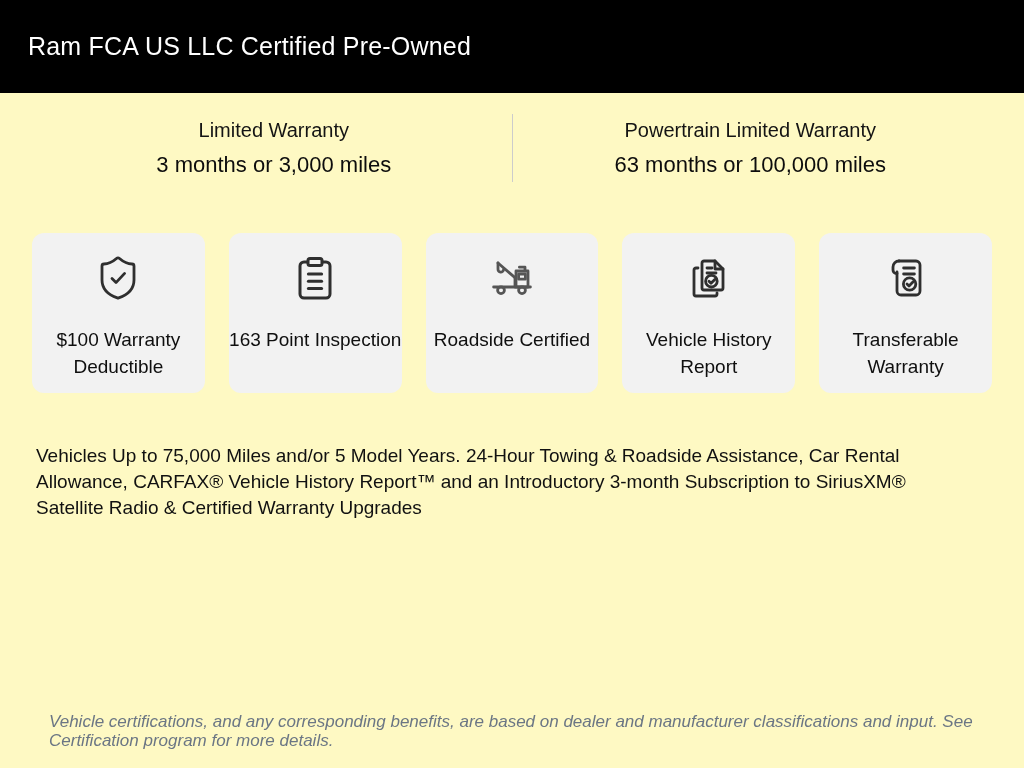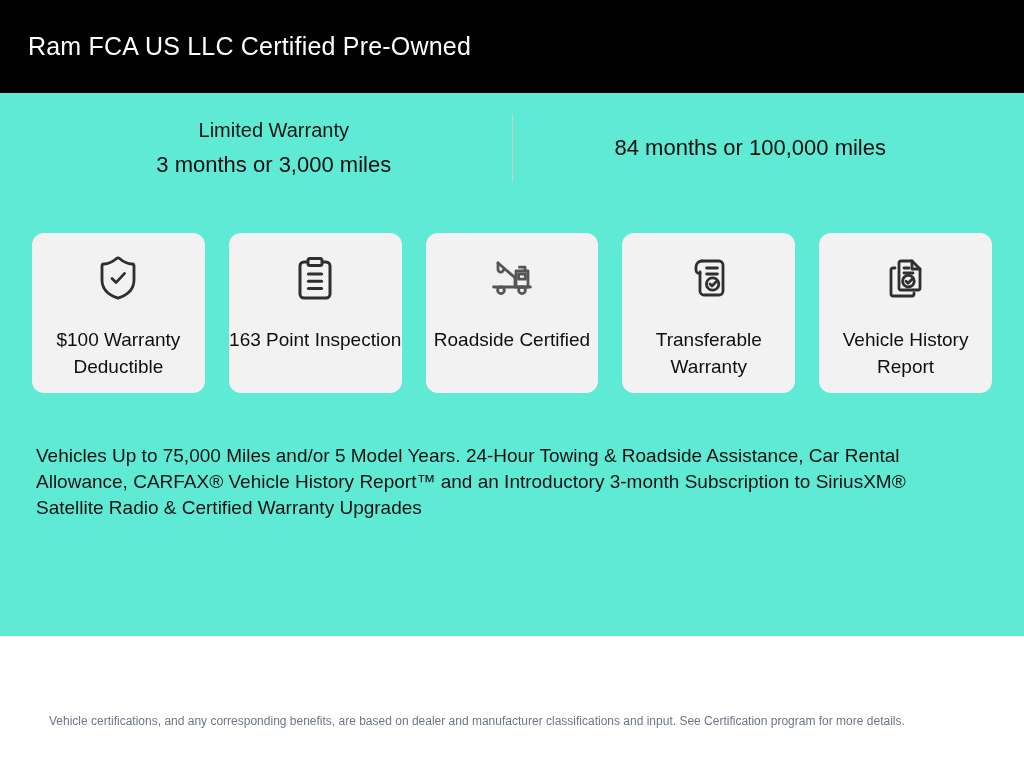--- a/index.html
+++ b/index.html
@@ -3,21 +3,21 @@
 <meta charset="utf-8">
 <style>
   * { margin:0; padding:0; box-sizing:border-box; }
   html,body { width:1024px; height:768px; }
   body {
     font-family:"Liberation Sans", sans-serif;
     background:#ffffff;
     color:#111111;
     overflow:hidden;
   }
-  .page { position:relative; width:1024px; height:636px; background:#5eead4; }
+  .page { position:relative; width:1024px; height:768px; background:#fef9c3; }
 
   
   .header {
     height:93px; background:#000000;
     display:flex; align-items:center;
     padding:0 28px;
   }
   .header-title {
     color:#ffffff; font-size:25px; font-weight:400; letter-spacing:0.2px;
   }
@@ -57,40 +57,41 @@
 
   
   .description {
     margin-top:50px; padding:0 56px 0 36px;
     font-size:19px; line-height:26px; color:#111111;
   }
 
   
   .disclaimer {
     position:absolute; left:49px; top:712px; width:936px;
-    font-size:12px; line-height:19px; color:#6b7684;
+    font-size:17px; line-height:19px; color:#6b7684;font-style:italic;
   }
 </style>
 </head>
 <body>
 
 <div class="page">
 
   <div class="header">
     <div class="header-title">Ram FCA US LLC Certified Pre-Owned</div>
   </div>
 
   <div class="warranty-row">
     <div class="warranty-col">
       <div class="warranty-label">Limited Warranty</div>
       <div class="warranty-value">3 months or 3,000 miles</div>
     </div>
     <div class="v-divider"></div>
     <div class="warranty-col">
-      <div class="warranty-value">84 months or 100,000 miles</div>
+      <div class="warranty-label">Powertrain Limited Warranty</div>
+      <div class="warranty-value">63 months or 100,000 miles</div>
     </div>
   </div>
 
   <div class="cards">
 
     <div class="card">
       <div class="card-icon">
         <svg viewBox="0 0 24 24" fill="none" stroke="#2f2f2f" stroke-width="1.4" stroke-linecap="round" stroke-linejoin="round">
           <path d="M20 13c0 5-3.5 7.5-7.66 8.95a1 1 0 0 1-.67-.01C7.5 20.5 4 18 4 13V6a1 1 0 0 1 1-1c2 0 4.5-1.2 6.24-2.72a1.17 1.17 0 0 1 1.52 0C14.51 3.81 17 5 19 5a1 1 0 0 1 1 1z"></path>
           <path d="m9 12.3 2 2 4.3-4.6"></path>
@@ -125,45 +126,45 @@
           <circle cx="6.5" cy="18.1" r="1.7"></circle>
           <circle cx="17" cy="18.1" r="1.7"></circle>
         </svg>
       </div>
       <div class="card-label">Roadside Certified</div>
     </div>
 
     <div class="card">
       <div class="card-icon">
         <svg viewBox="0 0 24 24" fill="none" stroke="#2f2f2f" stroke-width="1.4" stroke-linecap="round" stroke-linejoin="round">
-          <path d="M8.5 3.5H17a2 2 0 0 1 2 2v13a2 2 0 0 1-2 2H9.5a2 2 0 0 1-2-2V9"></path>
-          <path d="M8.5 3.5a3 3 0 0 0-3 3V8a1.8 1.8 0 0 0 1.8 1.8h.2"></path>
-          <path d="M10.8 7h5.4"></path>
-            <path d="M10.8 10h5.4"></path>
-          <circle cx="13.8" cy="15" r="3.1"></circle>
-          <path d="m12.5 15 1 1 2.1-2.1"></path>
-        </svg>
-      </div>
-      <div class="card-label">Transferable Warranty</div>
-    </div>
-
-    <div class="card">
-      <div class="card-icon">
-        <svg viewBox="0 0 24 24" fill="none" stroke="#2f2f2f" stroke-width="1.4" stroke-linecap="round" stroke-linejoin="round">
           <path d="M6.5 7h-1a1 1 0 0 0-1 1v12a1 1 0 0 0 1 1H15a1 1 0 0 0 1-1v-.5"></path>
           <path d="M9.5 3.5H15l4 4V17a1 1 0 0 1-1 1H9.5a1 1 0 0 1-1-1V4.5a1 1 0 0 1 1-1z"></path>
           <path d="M15 3.5v4h4"></path>
           <path d="M11 7h2.5"></path>
             <path d="M11 9.5h4.5"></path>
           <circle cx="13.2" cy="13.6" r="2.9"></circle>
           <path d="m12 13.6 1 1 1.9-1.9"></path>
         </svg>
       </div>
       <div class="card-label">Vehicle History Report</div>
     </div>
 
+    <div class="card">
+      <div class="card-icon">
+        <svg viewBox="0 0 24 24" fill="none" stroke="#2f2f2f" stroke-width="1.4" stroke-linecap="round" stroke-linejoin="round">
+          <path d="M8.5 3.5H17a2 2 0 0 1 2 2v13a2 2 0 0 1-2 2H9.5a2 2 0 0 1-2-2V9"></path>
+          <path d="M8.5 3.5a3 3 0 0 0-3 3V8a1.8 1.8 0 0 0 1.8 1.8h.2"></path>
+          <path d="M10.8 7h5.4"></path>
+            <path d="M10.8 10h5.4"></path>
+          <circle cx="13.8" cy="15" r="3.1"></circle>
+          <path d="m12.5 15 1 1 2.1-2.1"></path>
+        </svg>
+      </div>
+      <div class="card-label">Transferable Warranty</div>
+    </div>
+
   </div>
 
   <div class="description">Vehicles Up to 75,000 Miles and/or 5 Model Years. 24-Hour Towing &amp; Roadside Assistance, Car Rental Allowance, CARFAX® Vehicle History Report™ and an Introductory 3-month Subscription to SiriusXM® Satellite Radio &amp; Certified Warranty Upgrades</div>
 
   <div class="disclaimer">Vehicle certifications, and any corresponding benefits, are based on dealer and manufacturer classifications and input. See Certification program for more details.</div>
 
 </div>
 
 </body></html>

